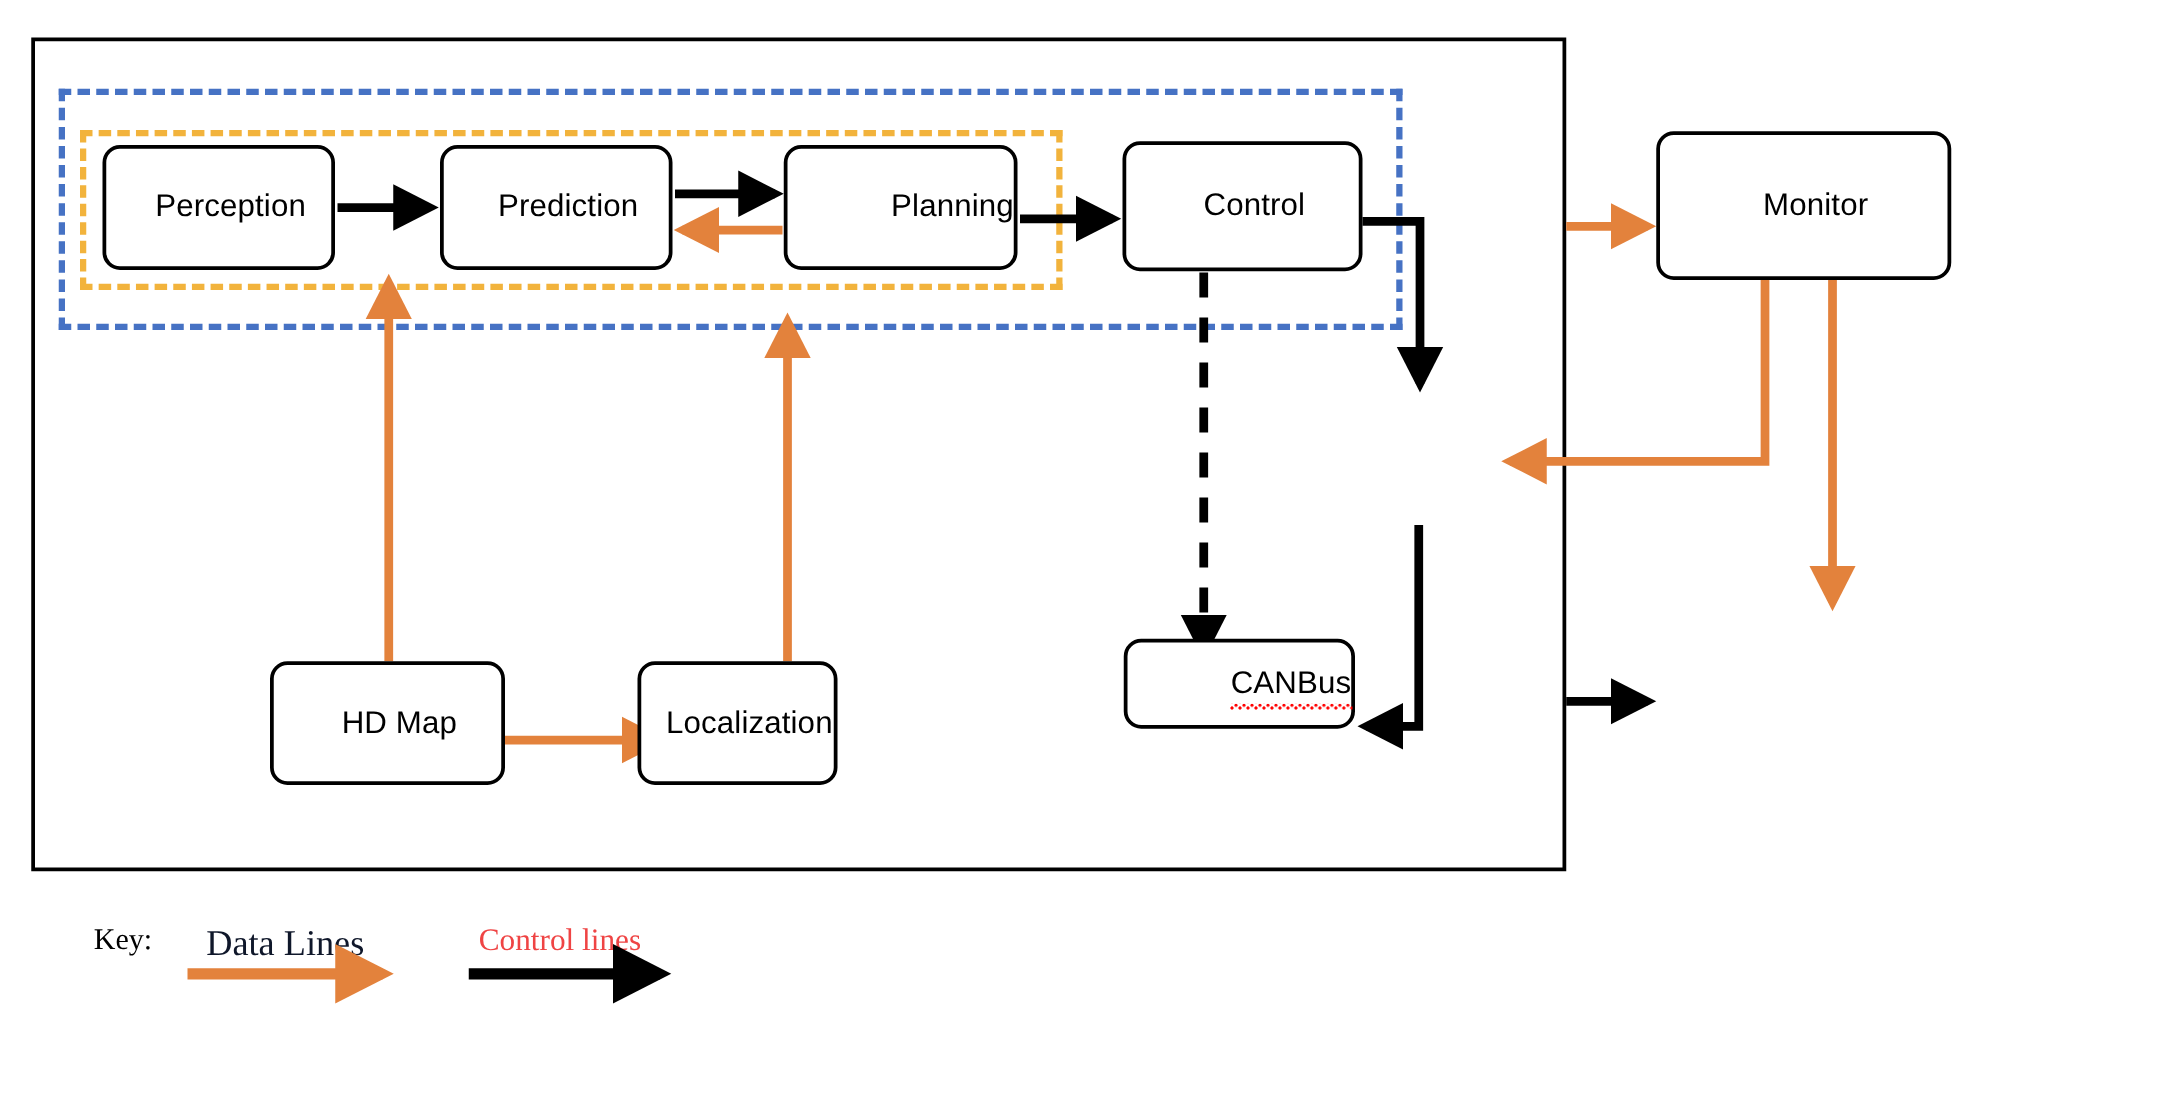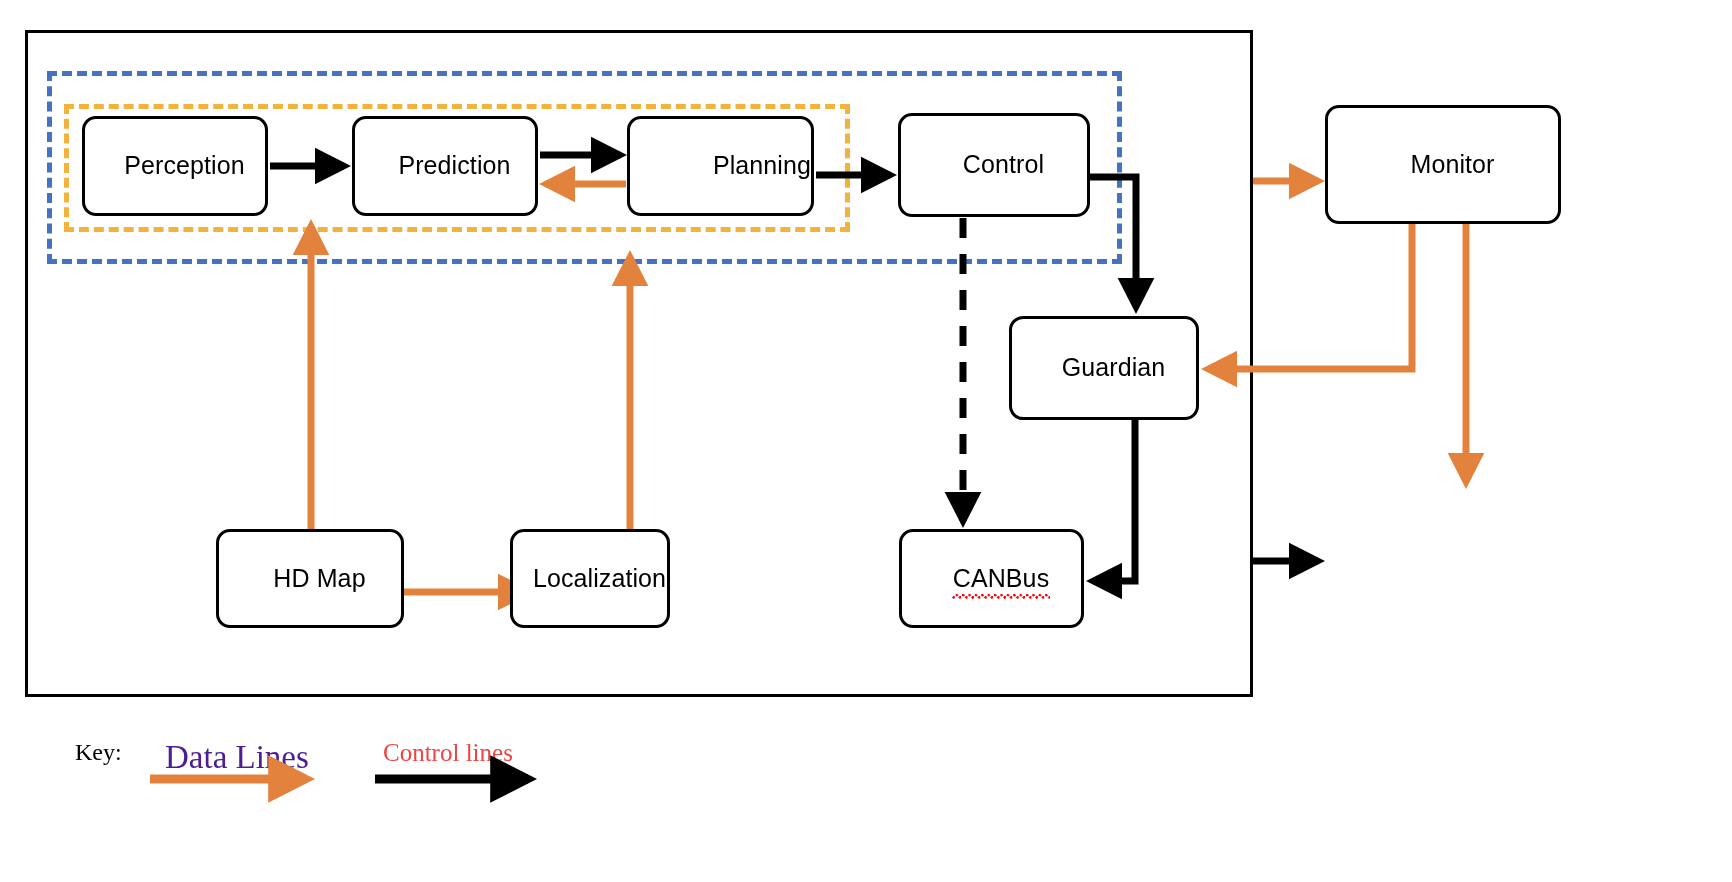--- a/index.html
+++ b/index.html
@@ -86,21 +86,21 @@
     background-size: 6.4px 5px;
     background-repeat: repeat-x;
   }
 
   #node-perception  { left: 82px;  top: 116px; width: 186px; height: 100px; }
   #node-prediction  { left: 352px; top: 116px; width: 186px; height: 100px; }
   #node-planning    { left: 627px; top: 116px; width: 187px; height: 100px; justify-content: flex-end; }
   #node-control     { left: 898px; top: 113px; width: 192px; height: 104px; }
   #node-hdmap       { left: 216px; top: 529px; width: 188px; height: 99px; }
   #node-localization{ left: 510px; top: 529px; width: 160px; height: 99px; }
-  #node-canbus      { left: 899px; top: 529px; width: 185px; height: 99px; }
+  #node-canbus      { left: 899px; top: 511px; width: 185px; height: 72px; justify-content: flex-end; }
   #node-guardian    { left: 1009px;top: 316px; width: 190px; height: 104px; }
   #node-monitor     { left: 1325px;top: 105px; width: 236px; height: 119px; }
   #node-hmi         { left: 1325px;top: 490px; width: 228px; height: 122px; }
 
   
   #connectors {
     position: absolute;
     left: 0;
     top: 0;
     width: 1732px;
@@ -121,22 +121,22 @@
     position: absolute;
     left: 75px;
     top: 17px;
     font-size: 24px;
     color: #000000;
   }
   .legend-data-label {
     position: absolute;
     left: 165px;
     top: 17px;
-    font-size: 33px;
-    color: #4c1d95;
+    font-size: 29px;
+    color: #0f172a;
   }
   .legend-control-label {
     position: absolute;
     left: 383px;
     top: 17px;
     font-size: 25px;
     color: #ef4444;
   }
   #legend-arrows {
     position: absolute;
@@ -216,23 +216,20 @@
   </div>
 
   <div class="node" id="node-localization">
     <span class="label">Localization</span>
   </div>
 
   <div class="node" id="node-canbus">
     <span class="label squiggle">CANBus</span>
   </div>
 
-  <div class="node" id="node-guardian">
-    <span class="label">Guardian</span>
-  </div>
 
   <div class="node" id="node-monitor">
     <span class="label">Monitor</span>
   </div>
 
 
   <div class="legend">
     <div class="legend-key-label">Key:</div>
     <div class="legend-data-label">Data Lines</div>
     <div class="legend-control-label">Control lines</div>

